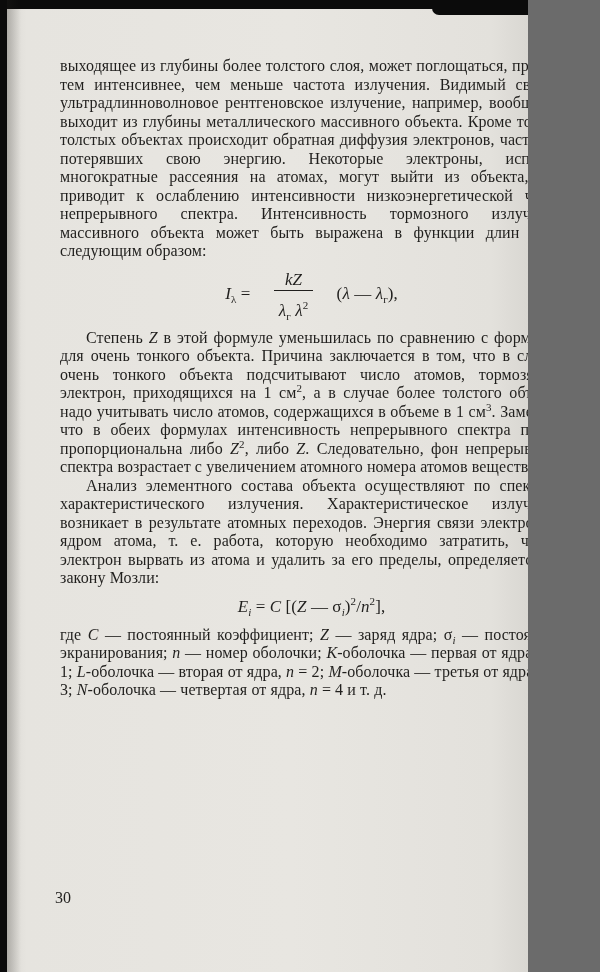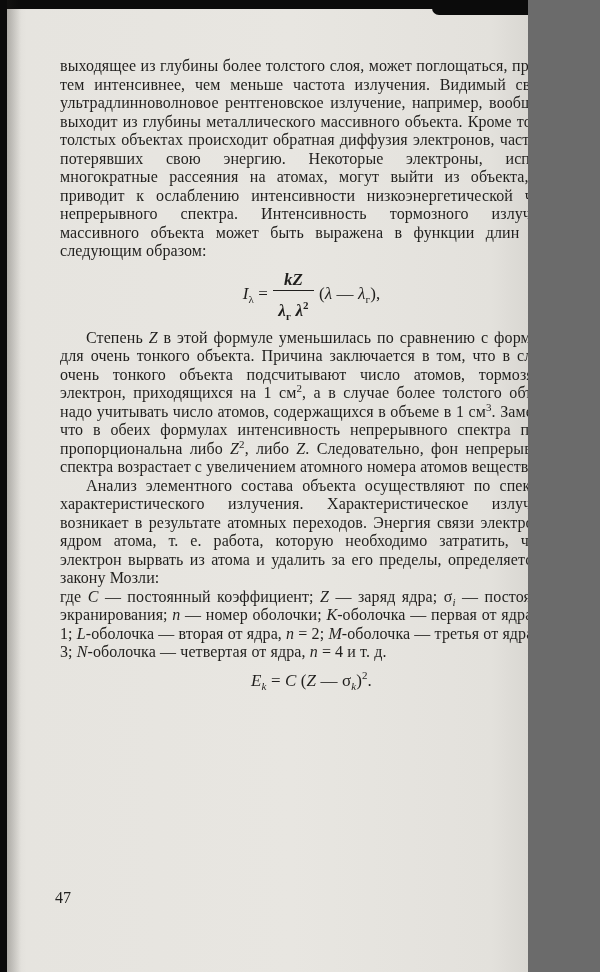--- a/index.html
+++ b/index.html
@@ -71,23 +71,22 @@
   }
   .formula sub, .formula sup,
   .text-block sub, .text-block sup {
     font-size: 11px;
     line-height: 0;
   }
   .frac {
     display: inline-block;
     vertical-align: middle;
     text-align: center;
-    margin: 0 1px;
+    margin: 0 19px;
     line-height: 19px;
-    font-weight: bold;
   }
   .frac .num {
     display: block;
     padding: 0 5px 1px 5px;
     border-bottom: 1px solid #201f1d;
   }
   .frac .den {
     display: block;
     padding: 10px 5px 0 5px;
   }
@@ -113,23 +112,23 @@
 
     <p class="para">выходящее из глубины более толстого слоя, может поглощаться, причем тем интенсивнее, чем меньше частота излучения. Видимый свет и ультрадлинноволновое рентгеновское излучение, например, вообще не выходит из глубины металлического массивного объекта. Кроме того, в толстых объектах происходит обратная диффузия электронов, частично потерявших свою энергию. Некоторые электроны, испытав многократные рассеяния на атомах, могут выйти из объекта, что приводит к ослаблению интенсивности низкоэнергетической части непрерывного спектра. Интенсивность тормозного излучения массивного объекта может быть выражена в функции длин волн следующим образом:</p>
 
     <div class="formula"><i>I</i><sub>λ</sub> = <span class="frac"><span class="num"><i>kZ</i></span><span class="den"><i>λ</i><sub>г</sub> <i>λ</i><sup>2</sup></span></span> (<i>λ</i> — <i>λ</i><sub>г</sub>),</div>
 
 
     <p class="para indent">Степень <i>Z</i> в этой формуле уменьшилась по сравнению с формулой для очень тонкого объекта. Причина заключается в том, что в случае очень тонкого объекта подсчитывают число атомов, тормозящих электрон, приходящихся на 1 см<sup>2</sup>, а в случае более толстого объекта надо учитывать число атомов, содержащихся в объеме в 1 см<sup>3</sup>. Заметим, что в обеих формулах интенсивность непрерывного спектра прямо пропорциональна либо <i>Z</i><sup>2</sup>, либо <i>Z</i>. Следовательно, фон непрерывного спектра возрастает с увеличением атомного номера атомов вещества.</p>
 
     <p class="para indent">Анализ элементного состава объекта осуществляют по спектрам характеристического излучения. Характеристическое излучение возникает в результате атомных переходов. Энергия связи электрона с ядром атома, т. е. работа, которую необходимо затратить, чтобы электрон вырвать из атома и удалить за его пределы, определяется по закону Мозли:</p>
 
+    <div class="formula"><i>E</i><sub><i>i</i></sub> = <i>C</i> [(<i>Z</i> — σ<sub><i>i</i></sub>)<sup>2</sup>/<i>n</i><sup>2</sup>],</div>
 
     <p class="para">где <i>C</i> — постоянный коэффициент; <i>Z</i> — заряд ядра; σ<sub><i>i</i></sub> — постоянная экранирования; <i>n</i> — номер оболочки; <i>K</i>-оболочка — первая от ядра, <i>n</i> = 1; <i>L</i>-оболочка — вторая от ядра, <i>n</i> = 2; <i>M</i>-оболочка — третья от ядра, <i>n</i> = 3; <i>N</i>-оболочка — четвертая от ядра, <i>n</i> = 4 и т. д.</p>
 
 
-    <div class="formula"><i>E</i><sub><i>k</i></sub> = <i>C</i> (<i>Z</i> — σ<sub><i>k</i></sub>)<sup>2</sup>.</div>
 
   </div>
 
-  <div class="page-number">47</div>
+  <div class="page-number">30</div>
 
 </div>
 
 </body></html>

